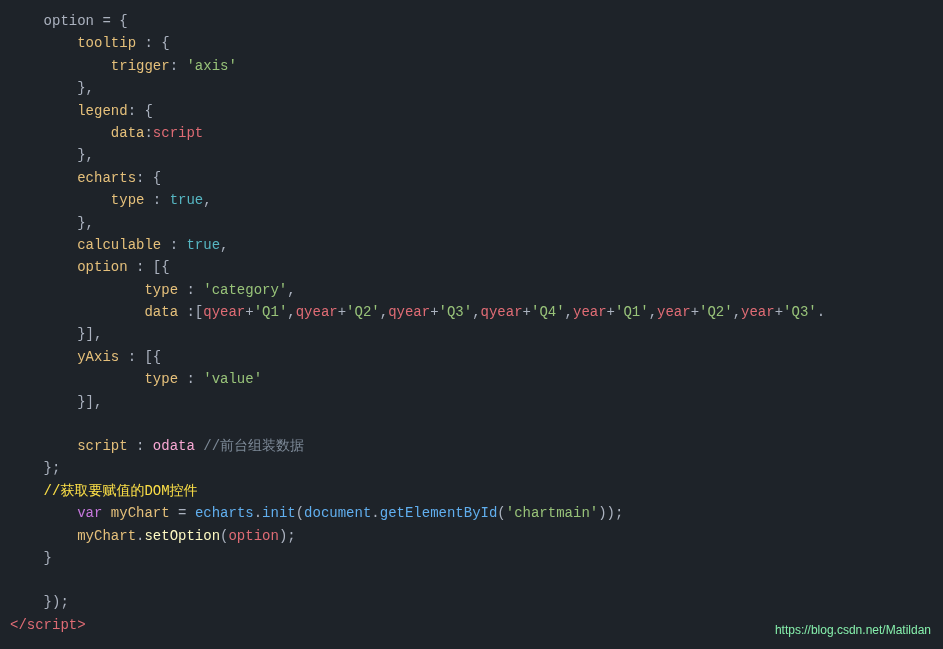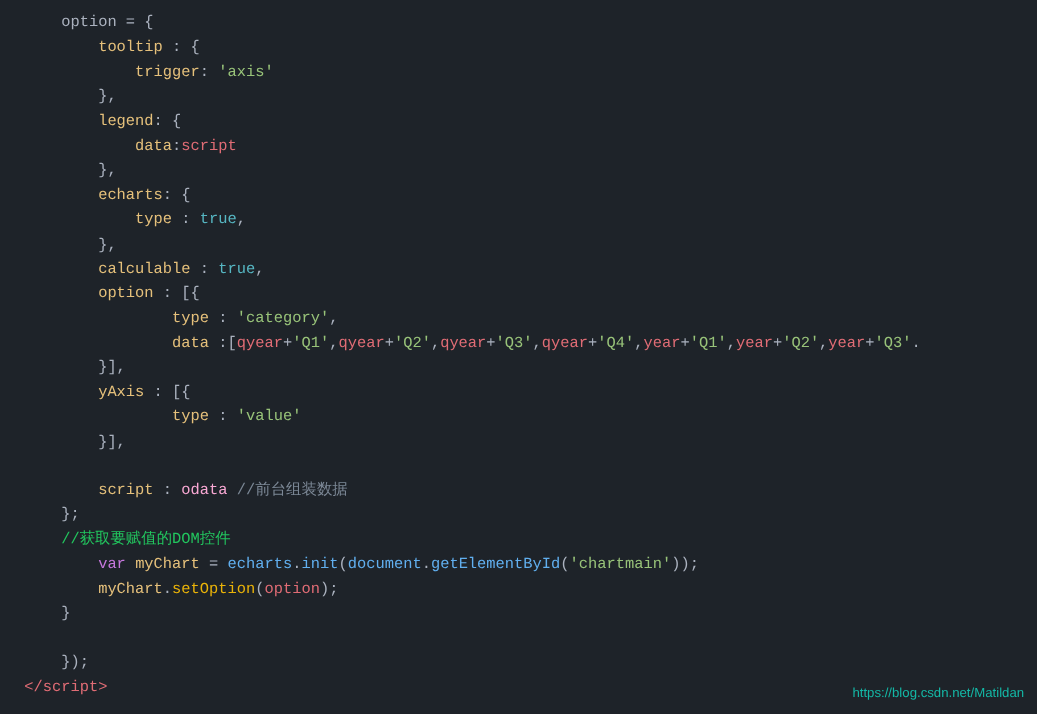--- a/index.html
+++ b/index.html
@@ -14,39 +14,39 @@
       font-size: 14px;
       color: #abb2bf;
       width: 943px;
       height: 649px;
       overflow: hidden;
     }
 
     .code-container {
       width: 100%;
       height: 100%;
-      padding: 10px 12px;
+      padding: 10px 0;
       overflow: hidden;
       position: relative;
     }
 
     .code-line {
       display: flex;
       align-items: baseline;
       line-height: 1.6;
       white-space: pre;
       padding: 0 10px;
       min-height: 22px;
     }
 
     .watermark {
       position: absolute;
       bottom: 12px;
       right: 12px;
-      color: #14b8a6;
+      color: #86efac;
       font-size: 12px;
       font-family: Arial, sans-serif;
     }   
   </style>
 </head>
 <body>
 
 <div class="code-container">
   <div id="code-lines">
       <div class="code-line"><span>    </span><span style="color: rgb(171, 178, 191);">option = {</span></div>
@@ -63,22 +63,22 @@
       <div class="code-line"><span>        </span><span style="color: rgb(229, 192, 123);">option</span><span style="color: rgb(171, 178, 191);"> : [{</span></div>
       <div class="code-line"><span>                </span><span style="color: rgb(229, 192, 123);">type</span><span style="color: rgb(171, 178, 191);"> : </span><span style="color: rgb(152, 195, 121);">'category'</span><span style="color: rgb(171, 178, 191);">,</span></div>
       <div class="code-line"><span>                </span><span style="color: rgb(229, 192, 123);">data</span><span style="color: rgb(171, 178, 191);"> :[</span><span style="color: rgb(224, 108, 117);">qyear</span><span style="color: rgb(171, 178, 191);">+</span><span style="color: rgb(152, 195, 121);">'Q1'</span><span style="color: rgb(171, 178, 191);">,</span><span style="color: rgb(224, 108, 117);">qyear</span><span style="color: rgb(171, 178, 191);">+</span><span style="color: rgb(152, 195, 121);">'Q2'</span><span style="color: rgb(171, 178, 191);">,</span><span style="color: rgb(224, 108, 117);">qyear</span><span style="color: rgb(171, 178, 191);">+</span><span style="color: rgb(152, 195, 121);">'Q3'</span><span style="color: rgb(171, 178, 191);">,</span><span style="color: rgb(224, 108, 117);">qyear</span><span style="color: rgb(171, 178, 191);">+</span><span style="color: rgb(152, 195, 121);">'Q4'</span><span style="color: rgb(171, 178, 191);">,</span><span style="color: rgb(224, 108, 117);">year</span><span style="color: rgb(171, 178, 191);">+</span><span style="color: rgb(152, 195, 121);">'Q1'</span><span style="color: rgb(171, 178, 191);">,</span><span style="color: rgb(224, 108, 117);">year</span><span style="color: rgb(171, 178, 191);">+</span><span style="color: rgb(152, 195, 121);">'Q2'</span><span style="color: rgb(171, 178, 191);">,</span><span style="color: rgb(224, 108, 117);">year</span><span style="color: rgb(171, 178, 191);">+</span><span style="color: rgb(152, 195, 121);">'Q3'</span><span style="color: rgb(171, 178, 191);">.</span></div>
       <div class="code-line"><span>        </span><span style="color: rgb(171, 178, 191);">}],</span></div>
       <div class="code-line"><span>        </span><span style="color: rgb(229, 192, 123);">yAxis</span><span style="color: rgb(171, 178, 191);"> : [{</span></div>
       <div class="code-line"><span>                </span><span style="color: rgb(229, 192, 123);">type</span><span style="color: rgb(171, 178, 191);"> : </span><span style="color: rgb(152, 195, 121);">'value'</span></div>
       <div class="code-line"><span>        </span><span style="color: rgb(171, 178, 191);">}],</span></div>
       <div class="code-line"></div>
       <div class="code-line"><span>        </span><span style="color: rgb(229, 192, 123);">script</span><span style="color: rgb(171, 178, 191);"> : </span><span style="color: #f9a8d4;">odata</span><span style="color: rgb(171, 178, 191);"> </span><span style="color: rgb(124, 136, 150);">//前台组装数据</span></div>
       <div class="code-line"><span>    </span><span style="color: rgb(171, 178, 191);">};</span></div>
-      <div class="code-line"><span>    </span><span style="color: #22c55e;">//获取要赋值的DOM控件</span></div>
+      <div class="code-line"><span>    </span><span style="color: #fde047;">//获取要赋值的DOM控件</span></div>
       <div class="code-line"><span>        </span><span style="color: rgb(198, 120, 221);">var</span><span style="color: rgb(171, 178, 191);"> </span><span style="color: rgb(229, 192, 123);">myChart</span><span style="color: rgb(171, 178, 191);"> = </span><span style="color: rgb(97, 175, 239);">echarts</span><span style="color: rgb(171, 178, 191);">.</span><span style="color: rgb(97, 175, 239);">init</span><span style="color: rgb(171, 178, 191);">(</span><span style="color: rgb(97, 175, 239);">document</span><span style="color: rgb(171, 178, 191);">.</span><span style="color: rgb(97, 175, 239);">getElementById</span><span style="color: rgb(171, 178, 191);">(</span><span style="color: rgb(152, 195, 121);">'chartmain'</span><span style="color: rgb(171, 178, 191);">));</span></div>
-      <div class="code-line"><span>        </span><span style="color: rgb(229, 192, 123);">myChart</span><span style="color: rgb(171, 178, 191);">.</span><span style="color: #eab308;">setOption</span><span style="color: rgb(171, 178, 191);">(</span><span style="color: rgb(224, 108, 117);">option</span><span style="color: rgb(171, 178, 191);">);</span></div>
+      <div class="code-line"><span>        </span><span style="color: rgb(229, 192, 123);">myChart</span><span style="color: rgb(171, 178, 191);">.</span><span style="color: #fef9c3;">setOption</span><span style="color: rgb(171, 178, 191);">(</span><span style="color: rgb(224, 108, 117);">option</span><span style="color: rgb(171, 178, 191);">);</span></div>
       <div class="code-line"><span>    </span><span style="color: rgb(171, 178, 191);">}</span></div>
       <div class="code-line"></div>
       <div class="code-line"><span>    </span><span style="color: rgb(171, 178, 191);">});</span></div>
       <div class="code-line"><span style="color: rgb(224, 108, 117);">&lt;/</span><span style="color: rgb(224, 108, 117);">script</span><span style="color: rgb(224, 108, 117);">&gt;</span></div>
     </div>
   <div class="watermark">https://blog.csdn.net/Matildan</div>
 </div>
 
 </body></html>

